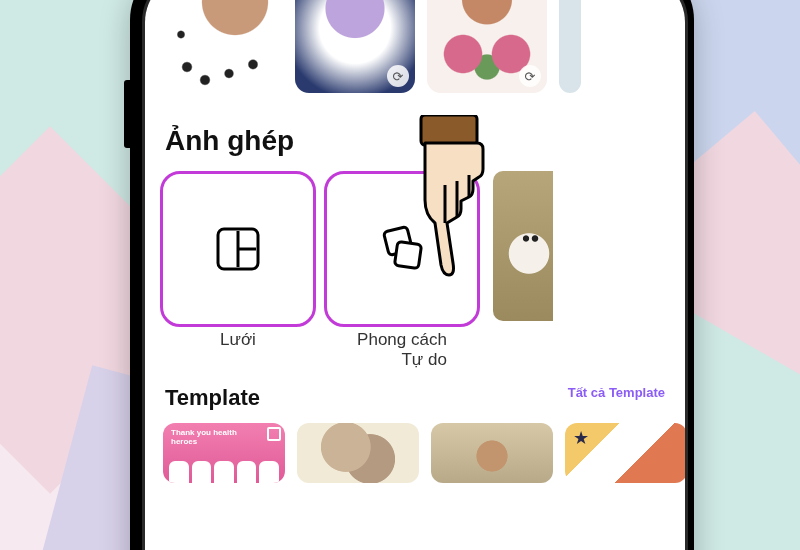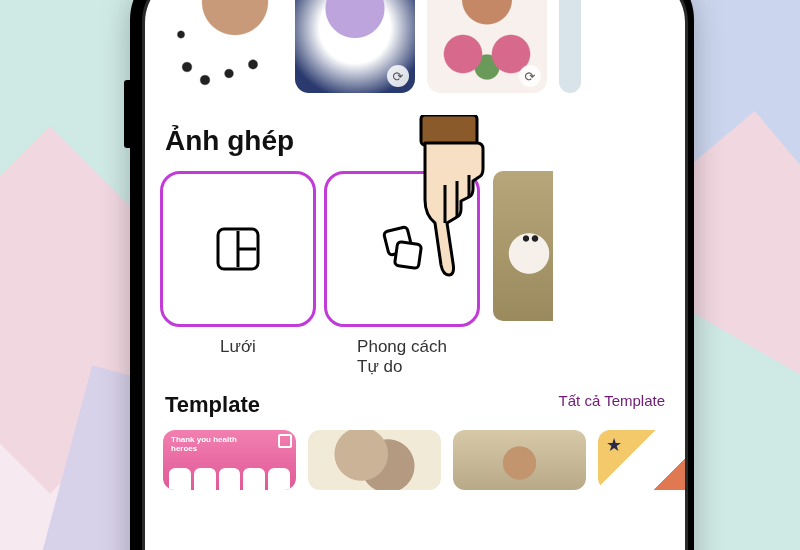--- a/index.html
+++ b/index.html
@@ -32,31 +32,31 @@
   .art3{background:radial-gradient(circle at 50% 28%,#c48866 0 22%,transparent 23%),radial-gradient(circle at 30% 70%,#d76a8c 0 15%,transparent 16%),radial-gradient(circle at 70% 70%,#d76a8c 0 15%,transparent 16%),radial-gradient(circle at 50% 80%,#6a9a5a 0 10%,transparent 11%),#f7f0ec}
   .art4{background:linear-gradient(40deg,#d590d6,#7aa6e0 50%,#5bc2c7);}
   .art-peek{width:22px;background:#d8e4ea}
 
   h2.section{font-size:28px;font-weight:700;margin:32px 0 14px 2px;color:#111}
 
   
   .options{display:flex;gap:14px}
   .opt{display:flex;flex-direction:column;align-items:center;width:150px}
   .opt-box{width:150px;height:150px;border:3px solid #c23bd8;border-radius:20px;display:flex;align-items:center;justify-content:center;background:#fff}
-  .opt-label{margin-top:10px;font-size:17px;color:#333;text-align:left;line-height:1.2}
+  .opt-label{margin-top:3px;font-size:17px;color:#333;text-align:right;line-height:1.2}
   .extra-photo{width:60px;height:150px;border-radius:10px 0 0 10px;margin-left:2px;overflow:hidden;background:radial-gradient(circle at 60% 55%,#f5f0ea 0 22%,transparent 23%),linear-gradient(#b7a67a,#9a8a5e)}
   .extra-photo::after{content:"";display:block;width:100%;height:100%;background:radial-gradient(circle at 55% 45%,#222 0 3%,transparent 4%),radial-gradient(circle at 70% 45%,#222 0 3%,transparent 4%)}
 
   
   .tmpl-head{display:flex;justify-content:space-between;align-items:flex-start;margin:14px 2px 12px}
   .tmpl-head h2{font-size:22px;font-weight:700;margin:0;color:#111}
-  .tmpl-all{font-size:15px;font-weight:400;color:#701a75}
+  .tmpl-all{font-size:13px;font-weight:700;color:#8b5cf6}
 
   .tmpl-row{display:flex;gap:12px}
-  .tmpl{width:133px;height:60px;border-radius:12px;overflow:hidden;position:relative;flex:none}
+  .tmpl{width:122px;height:60px;border-radius:12px;overflow:hidden;position:relative;flex:none}
   .t1{background:linear-gradient(180deg,#f27fb0,#e05a98)}
   .t1 .txt{position:absolute;left:8px;top:6px;font-size:8px;font-weight:700;color:#fff;line-height:1.1;max-width:80px}
   .t1 .ppl{position:absolute;left:6px;bottom:0;right:6px;height:26px;display:flex;gap:3px;align-items:flex-end}
   .t1 .ppl span{flex:1;height:22px;background:#fff;border-radius:6px 6px 0 0}
   .t1 .b{position:absolute;right:4px;top:4px;width:10px;height:10px;border:2px solid #fff;border-radius:2px}
   .t2{background:radial-gradient(circle at 40% 40%,#cbb397 0 30%,transparent 31%),radial-gradient(circle at 60% 60%,#b59a82 0 30%,transparent 31%),#f0ead6}
   .t3{background:radial-gradient(circle at 50% 55%,#c2956f 0 22%,transparent 23%),linear-gradient(#d7c9a8,#b8aa88)}
   .t4{background:linear-gradient(135deg,#f4c96a 30%,#fff 30% 60%,#e07852 60%)}
   .t4::after{content:"★";position:absolute;left:8px;top:4px;font-size:18px;color:#2a2a4a}
 

